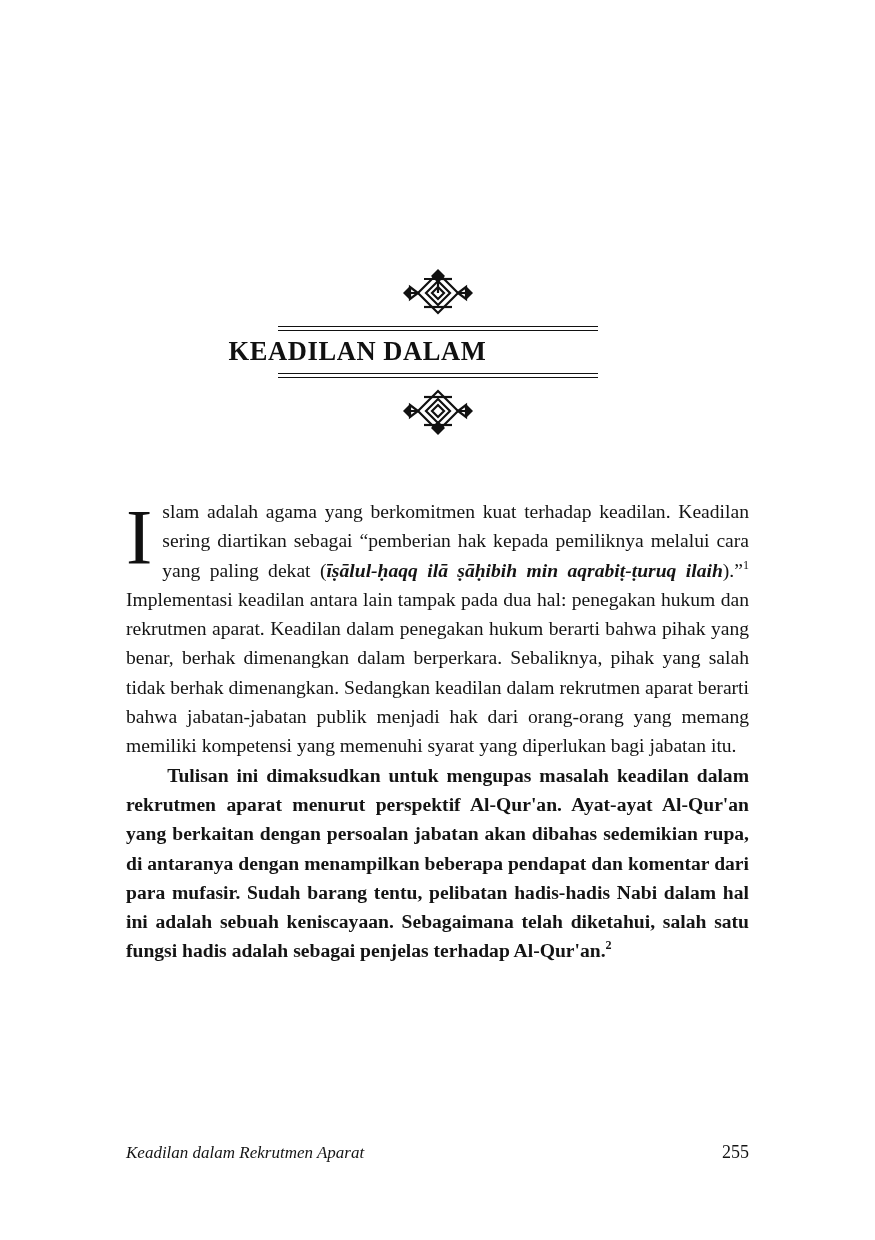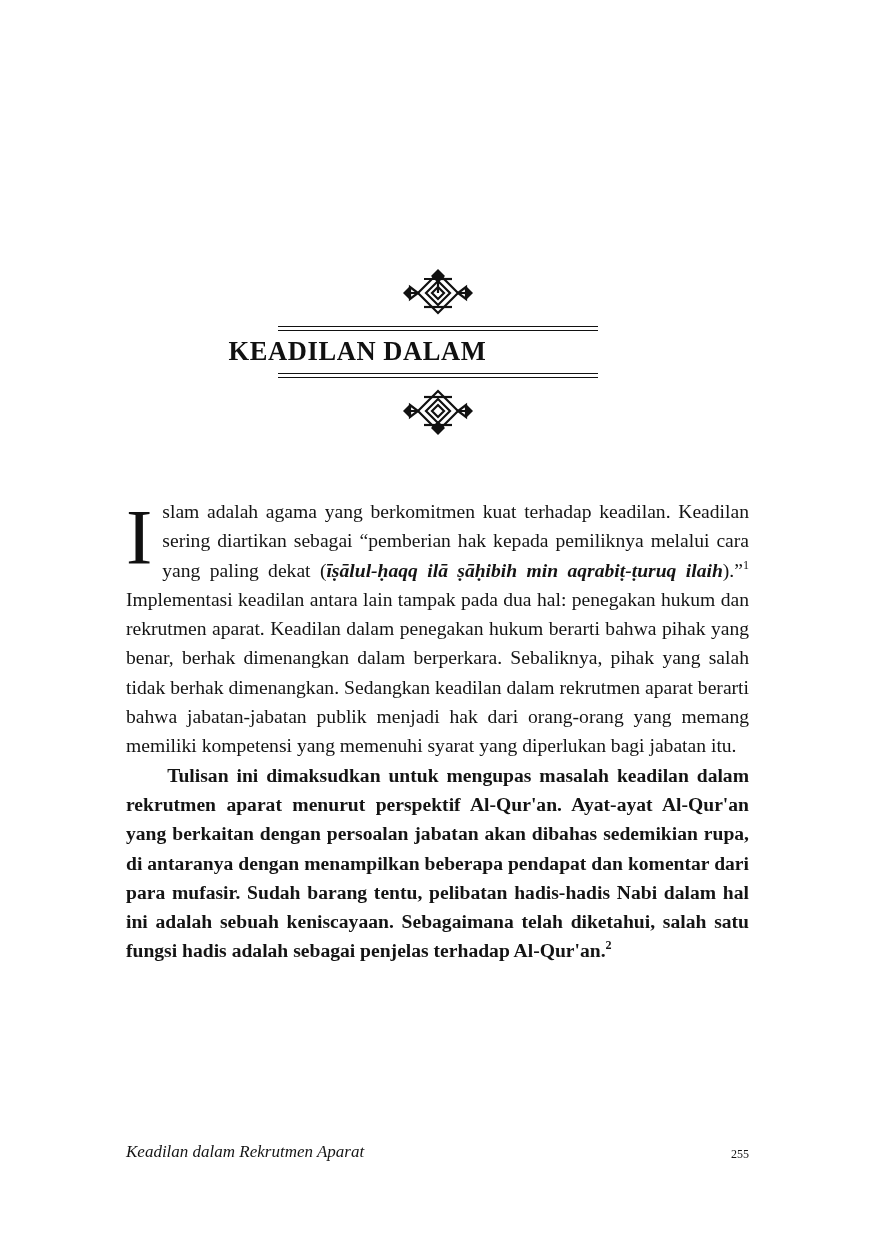--- a/index.html
+++ b/index.html
@@ -128,21 +128,21 @@
     display: flex;
     align-items: flex-end;
     justify-content: space-between;
   }
   .running-head {
     font-style: italic;
     font-size: 17px;
     color: #141414;
   }
   .folio {
-    font-size: 12px;
+    font-size: 18px;
     color: #141414;
   }
 </style>
 </head>
 <body>
 
 <div class="page">
 
   <div class="chapter-head">
 

